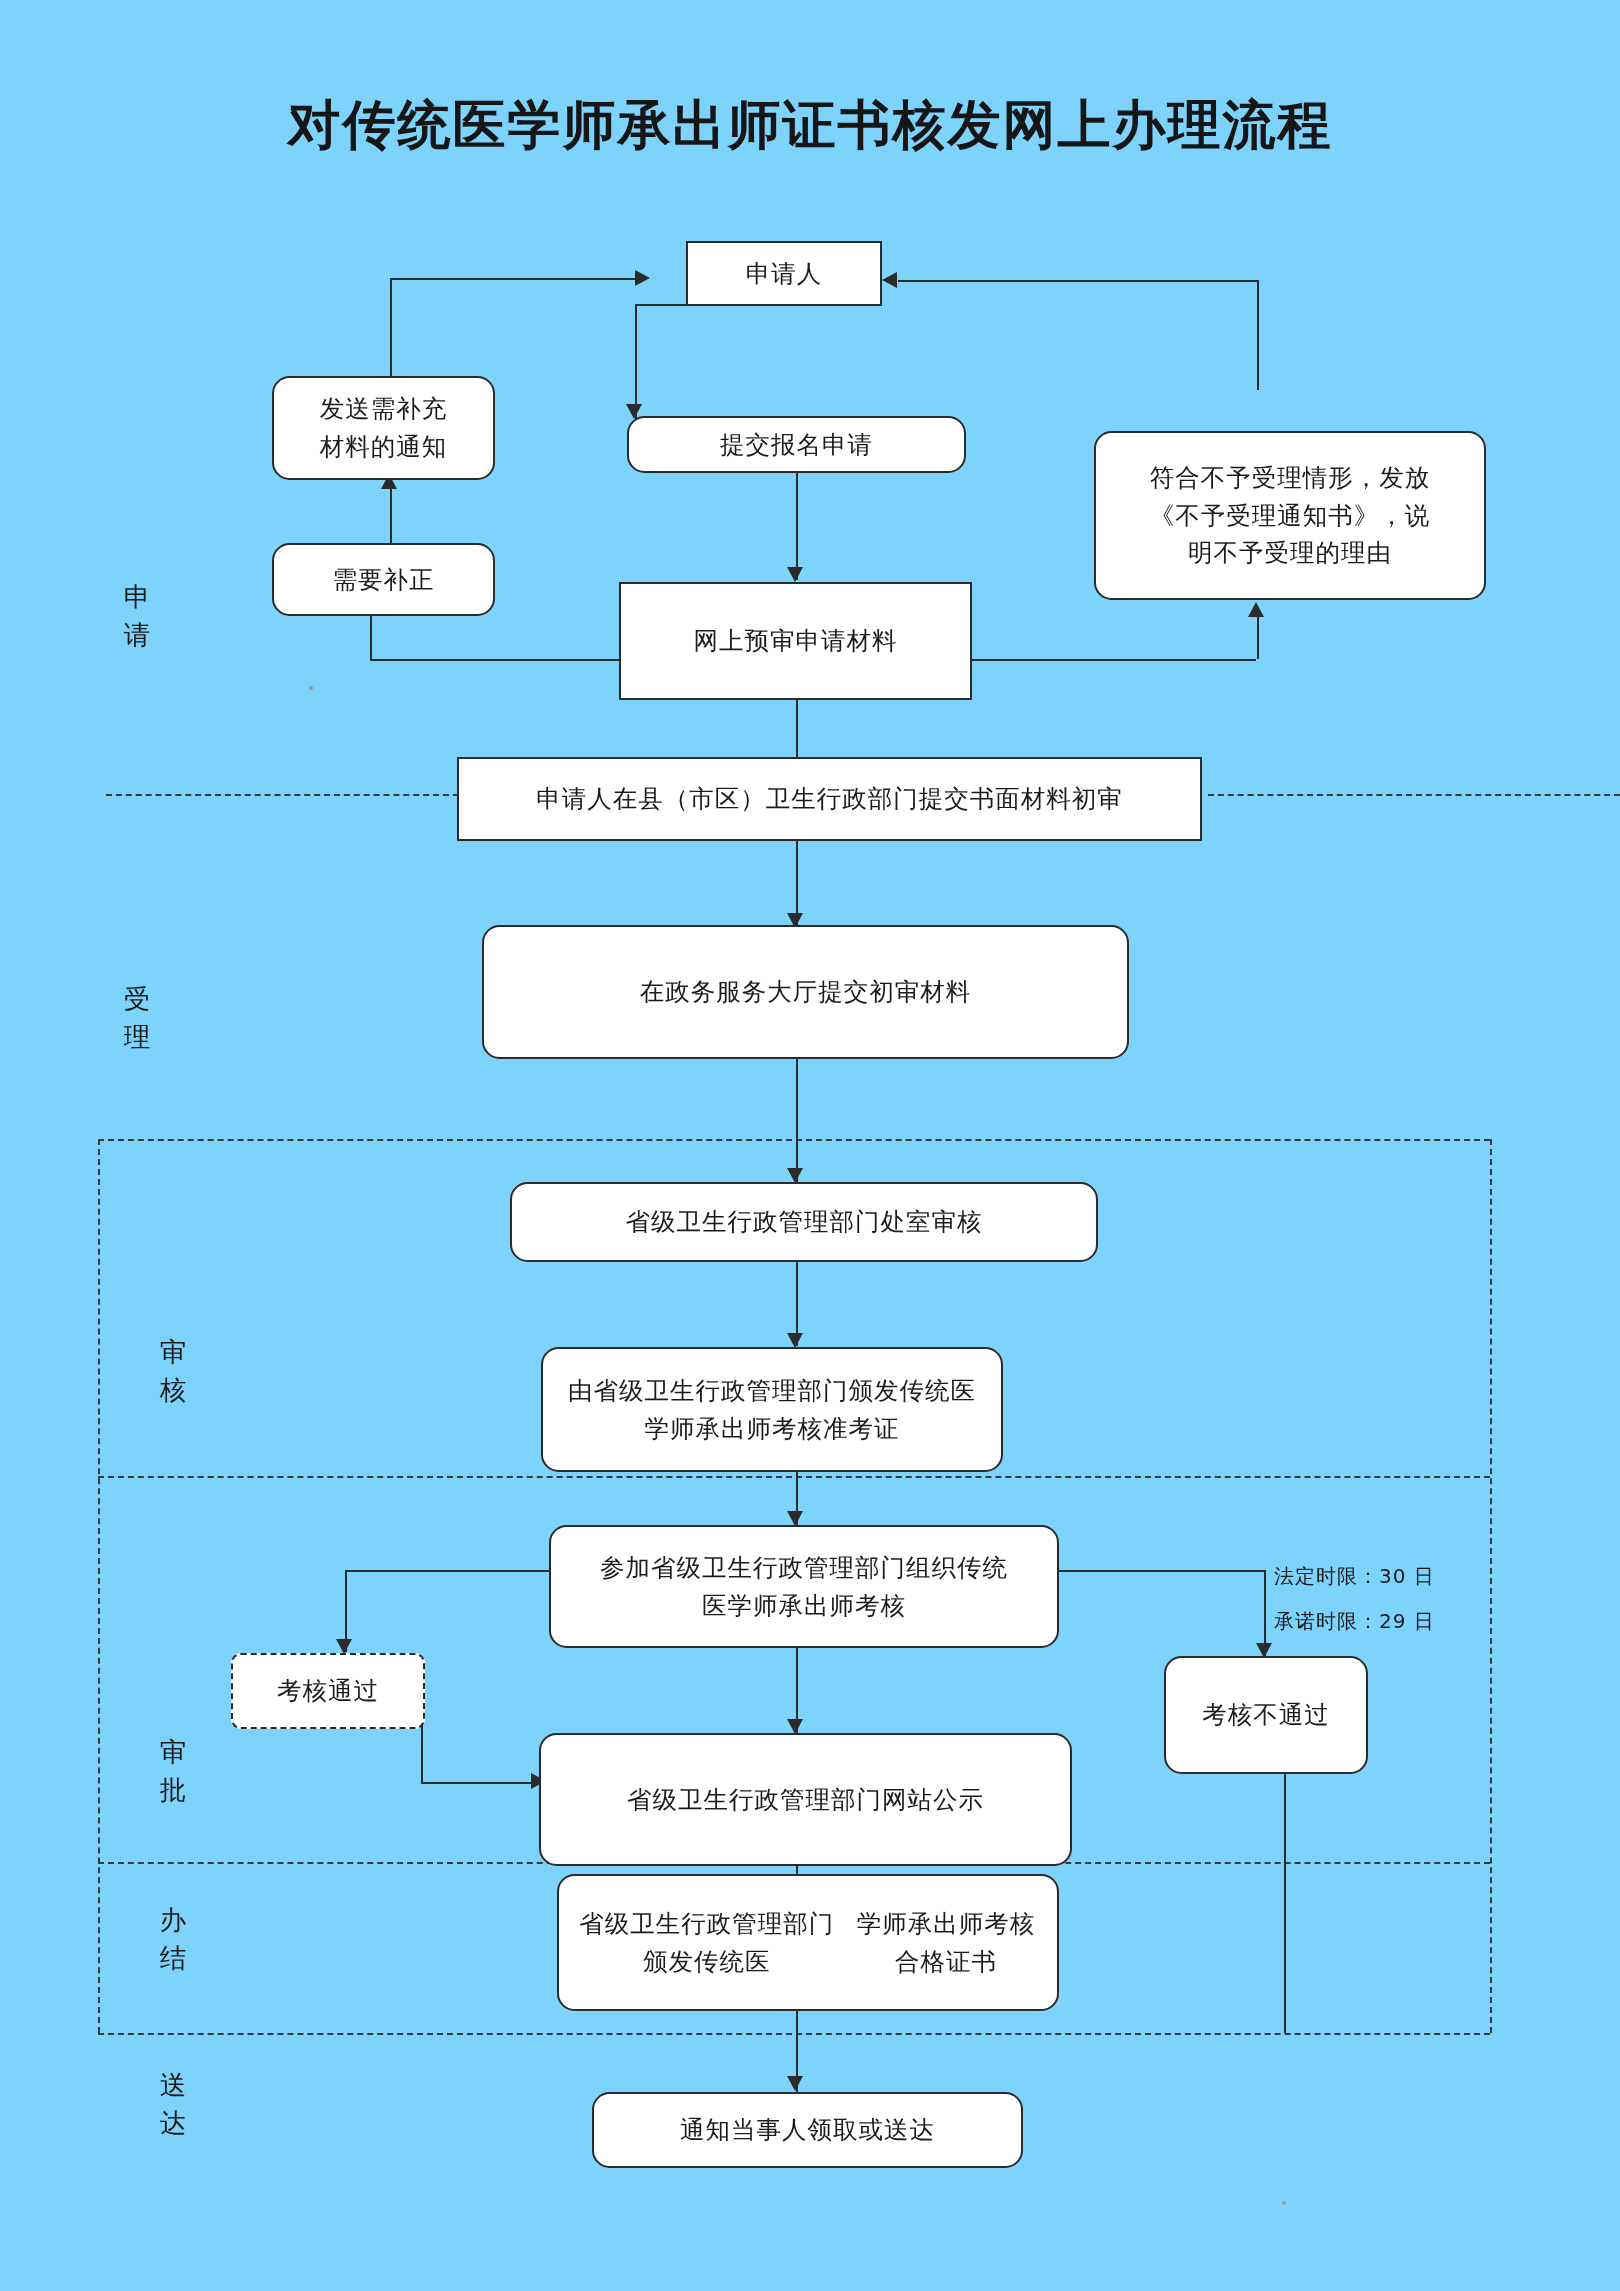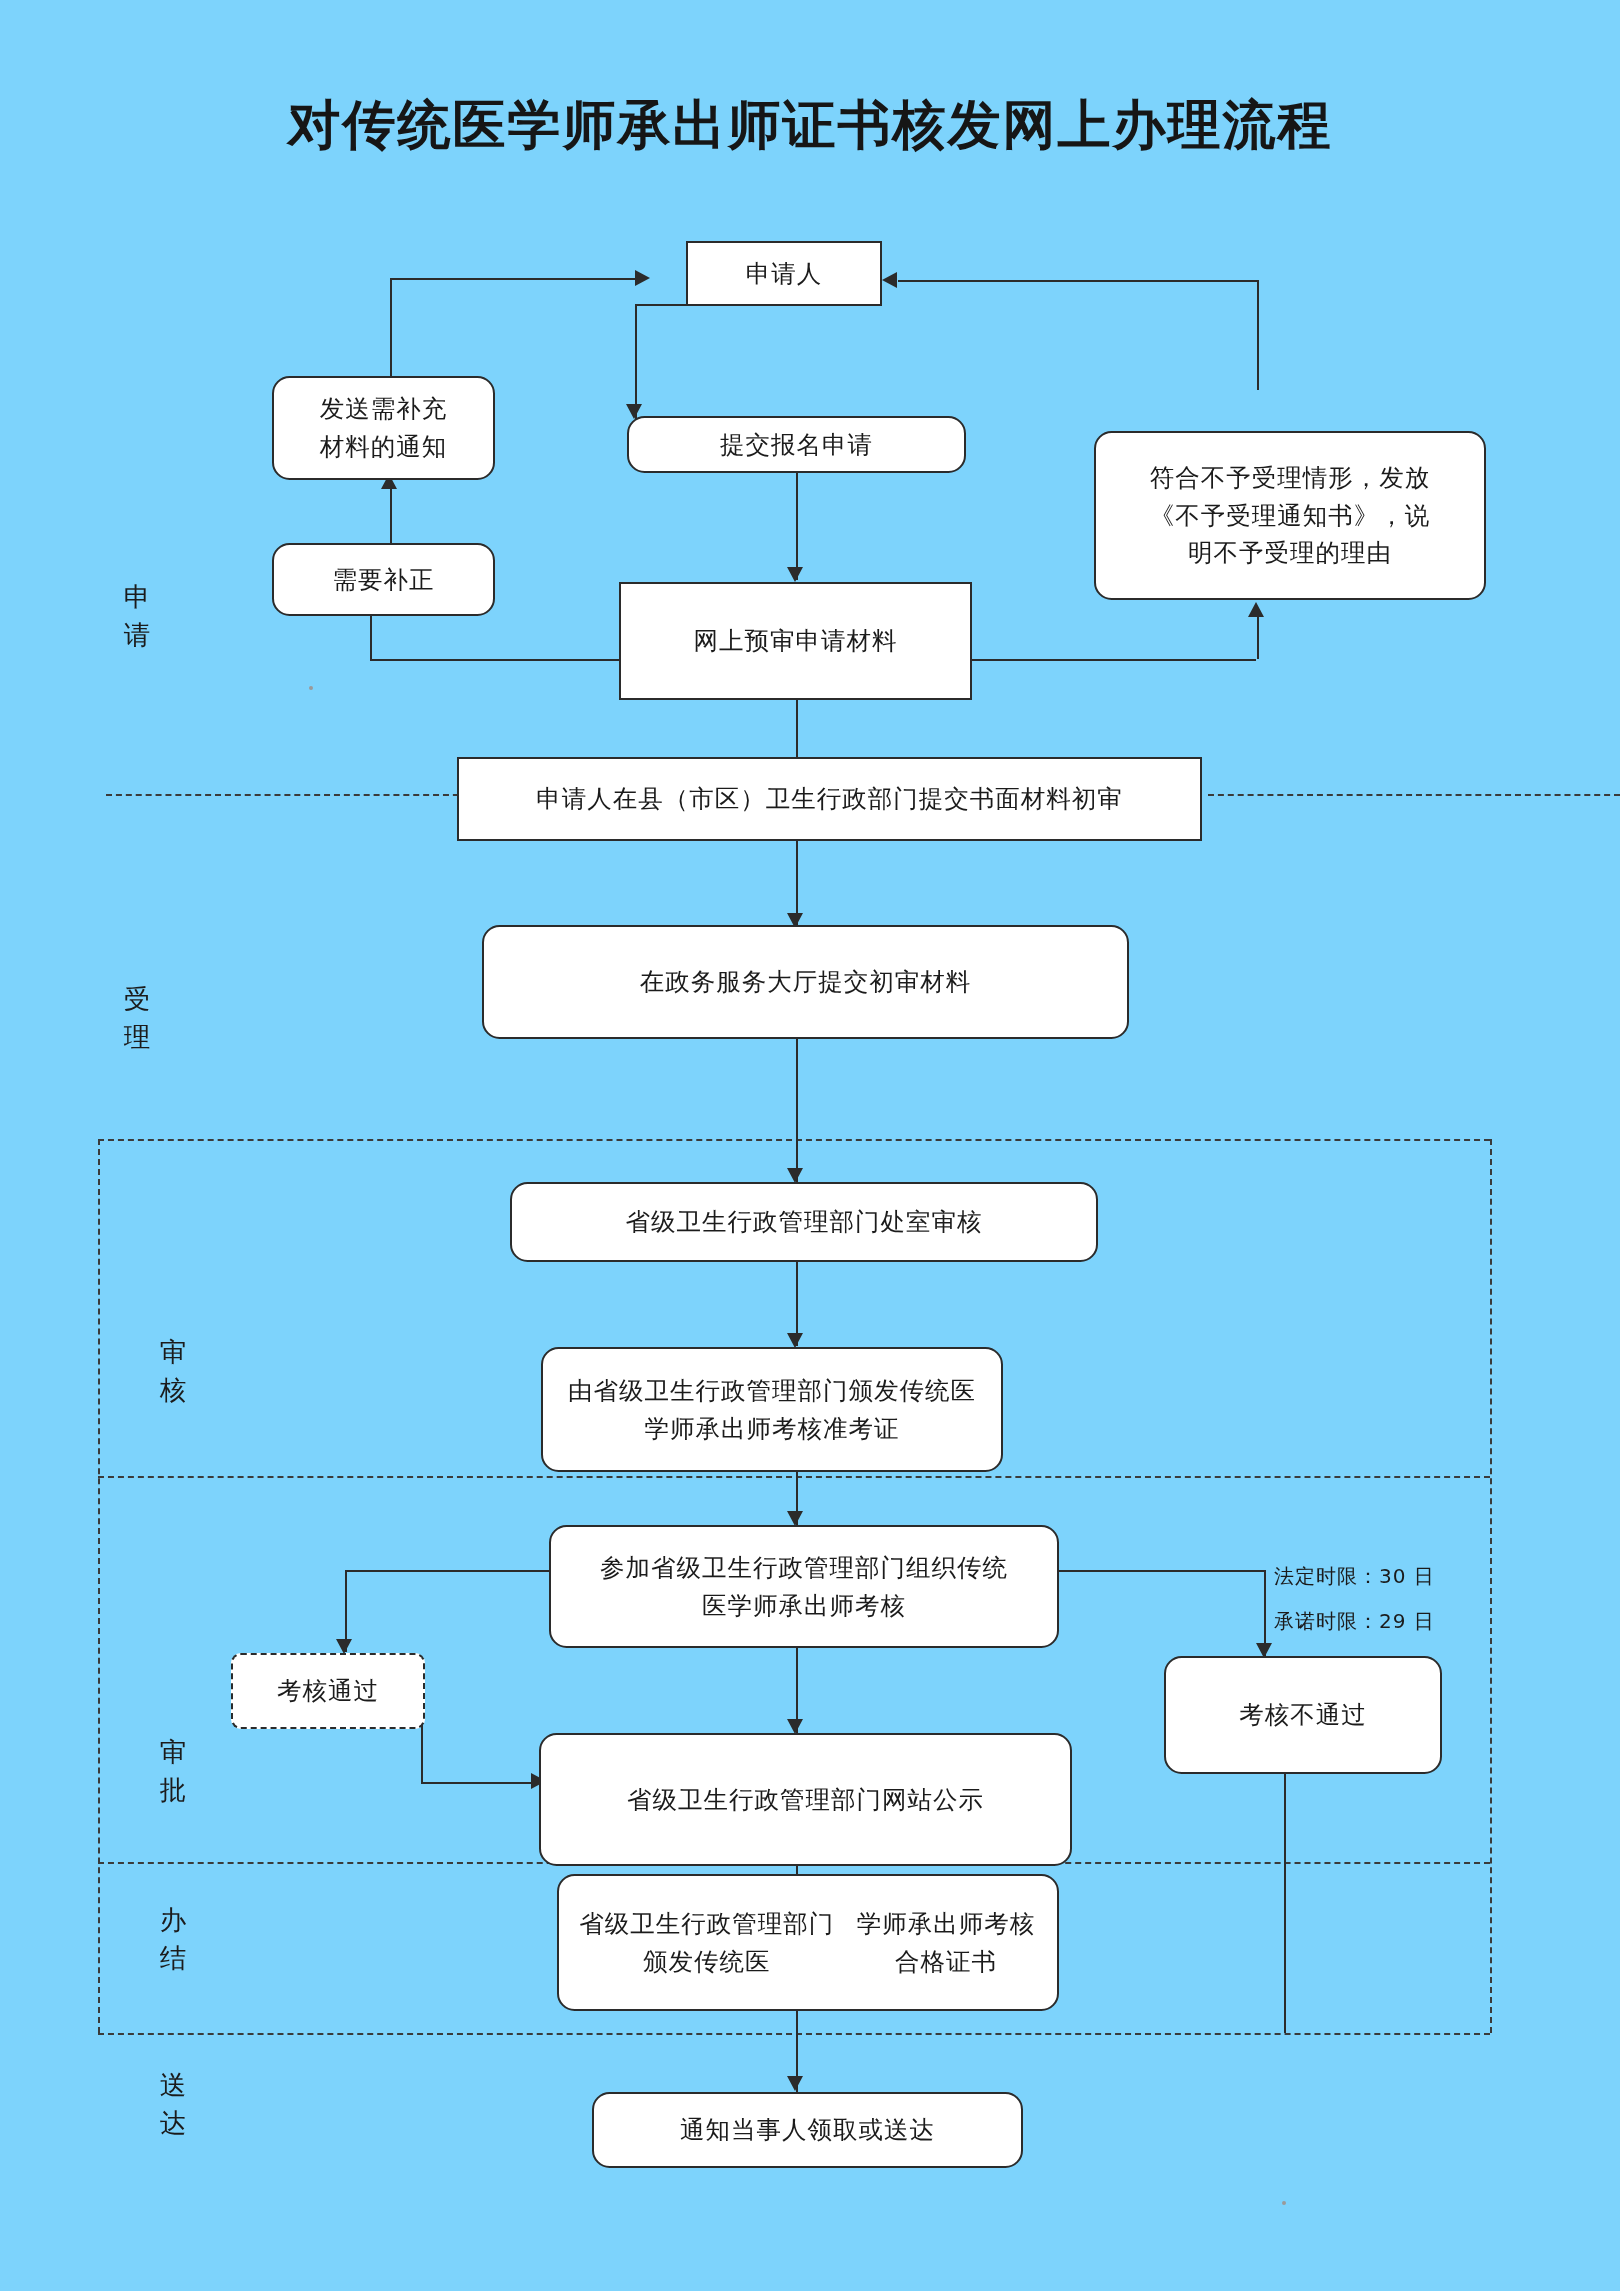--- a/index.html
+++ b/index.html
@@ -252,21 +252,21 @@
   <div class="node round" style="left:1094px; top:431px; width:392px; height:169px; flex-direction:column;">
     <span class="txt">符合不予受理情形，发放</span>
     <span class="txt">《不予受理通知书》，说</span>
     <span class="txt">明不予受理的理由</span>
   </div>
 
   <div class="node sharp" style="left:457px; top:757px; width:745px; height:84px;">
     <span class="txt">申请人在县（市区）卫生行政部门提交书面材料初审</span>
   </div>
 
-  <div class="node round" style="left:482px; top:925px; width:647px; height:114px;">
+  <div class="node round" style="left:482px; top:925px; width:647px; height:134px;">
     <span class="txt">在政务服务大厅提交初审材料</span>
   </div>
 
   <div class="node round" style="left:510px; top:1182px; width:588px; height:80px;">
     <span class="txt">省级卫生行政管理部门处室审核</span>
   </div>
 
   <div class="node round" style="left:541px; top:1347px; width:462px; height:125px; flex-direction:column;">
     <span class="txt">由省级卫生行政管理部门颁发传统医</span>
     <span class="txt">学师承出师考核准考证</span>
@@ -274,21 +274,21 @@
 
   <div class="node round" style="left:549px; top:1525px; width:510px; height:123px; flex-direction:column;">
     <span class="txt">参加省级卫生行政管理部门组织传统</span>
     <span class="txt">医学师承出师考核</span>
   </div>
 
   <div class="node dashed" style="left:231px; top:1653px; width:194px; height:76px;">
     <span class="txt">考核通过</span>
   </div>
 
-  <div class="node round" style="left:1164px; top:1656px; width:278px; height:118px;">
+  <div class="node round" style="left:1164px; top:1656px; width:204px; height:118px;">
     <span class="txt">考核不通过</span>
   </div>
 
   <div class="node round" style="left:539px; top:1733px; width:533px; height:133px;">
     <span class="txt">省级卫生行政管理部门网站公示</span>
   </div>
 
   <div class="node round" style="left:557px; top:1874px; width:502px; height:137px; flex-direction:row;">
     <span class="txt">省级卫生行政管理部门颁发传统医</span>
     <span class="txt">学师承出师考核合格证书</span>

